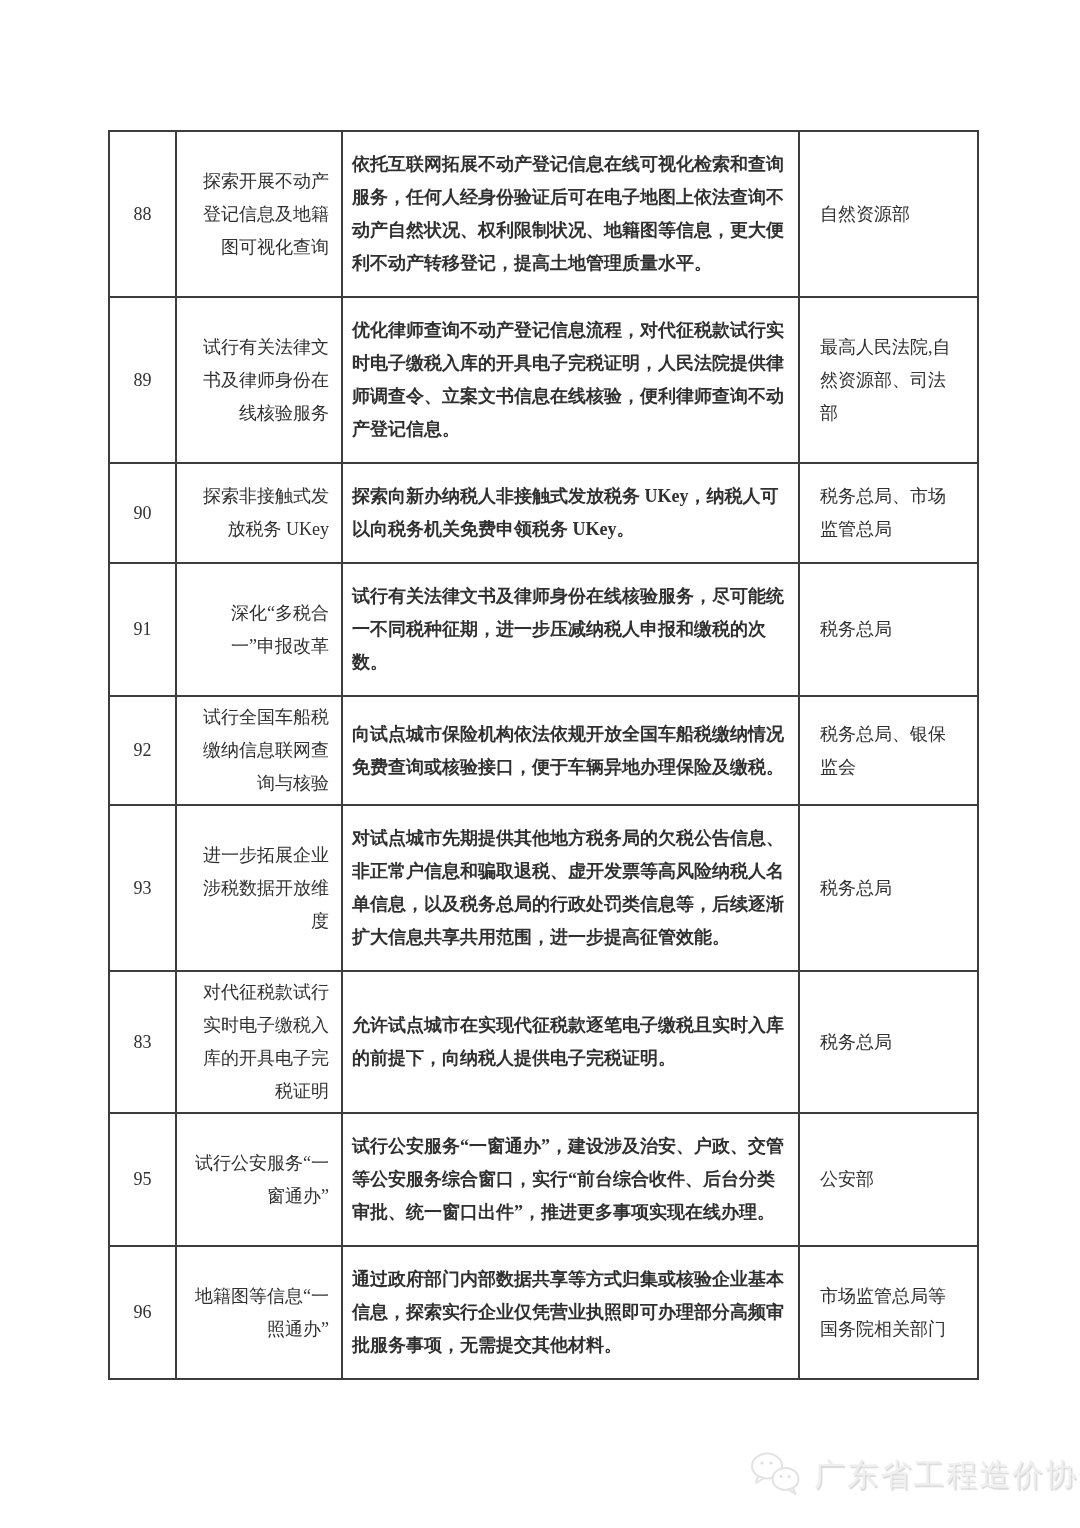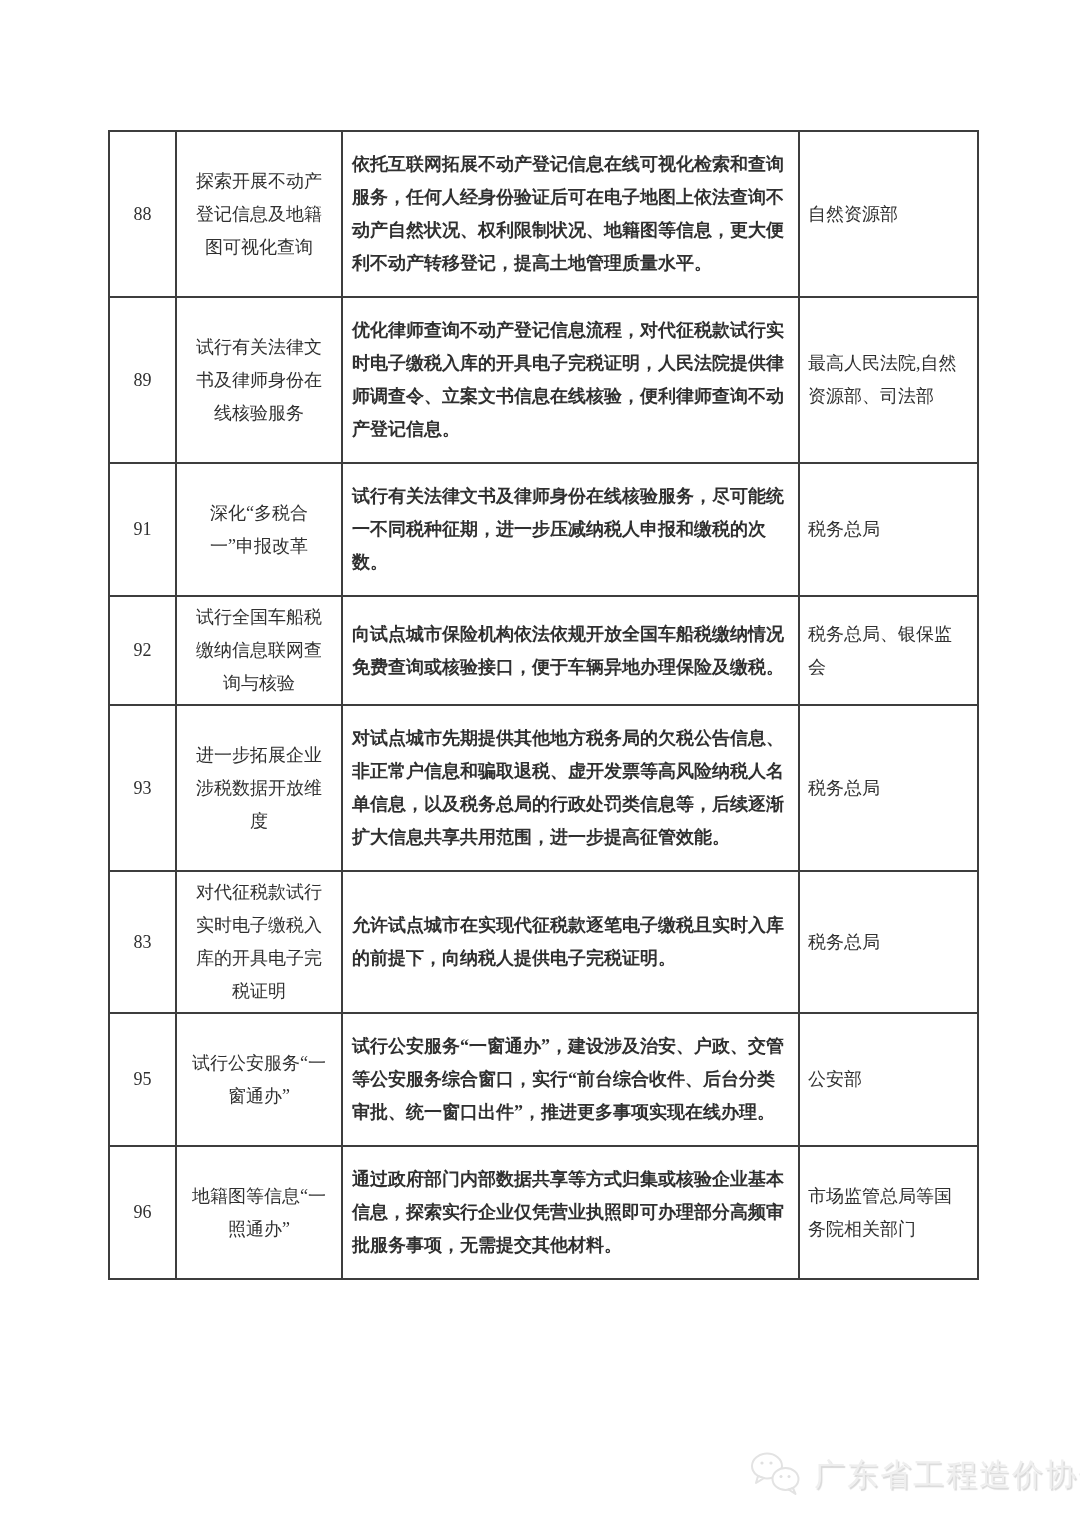--- a/index.html
+++ b/index.html
@@ -37,23 +37,23 @@
   table.task-table td {
     border: 2px solid var(--border-color);
     color: var(--text-color);
     font-size: 18px;
     line-height: 33px;
     vertical-align: middle;
     word-break: break-all;
     overflow: hidden;
   }
   td.cell-no   { text-align: center; font-size: 20px; font-family: "Liberation Serif","DejaVu Serif",serif; }
-  td.cell-title{ padding: 4px 12px; text-align: center; }
+  td.cell-title{ padding: 4px 12px; text-align: right; }
   td.cell-desc { padding: 16px 9px;  text-align: left; font-weight: bold; }
-  td.cell-dept { padding: 4px 8px;  text-align: left; }
+  td.cell-dept { padding: 4px 20px;  text-align: left; }
 
   tbody tr:nth-child(1) { height: 132px; }
   tbody tr:nth-child(2) { height: 136px; }
   tbody tr:nth-child(3) { height: 66px;  }
   tbody tr:nth-child(4) { height: 100px; }
   tbody tr:nth-child(5) { height: 100px; }
   tbody tr:nth-child(6) { height: 131px; }
   tbody tr:nth-child(7) { height: 132px; }
   tbody tr:nth-child(8) { height: 100px; }
   tbody tr:nth-child(9) { height: 99px;  }
@@ -93,20 +93,26 @@
           <td class="cell-no">88</td>
           <td class="cell-title">探索开展不动产登记信息及地籍图可视化查询</td>
           <td class="cell-desc">依托互联网拓展不动产登记信息在线可视化检索和查询服务，任何人经身份验证后可在电子地图上依法查询不动产自然状况、权利限制状况、地籍图等信息，更大便利不动产转移登记，提高土地管理质量水平。</td>
           <td class="cell-dept">自然资源部</td>
         </tr>
         <tr>
           <td class="cell-no">89</td>
           <td class="cell-title">试行有关法律文书及律师身份在线核验服务</td>
           <td class="cell-desc">优化律师查询不动产登记信息流程，对代征税款试行实时电子缴税入库的开具电子完税证明，人民法院提供律师调查令、立案文书信息在线核验，便利律师查询不动产登记信息。</td>
           <td class="cell-dept">最高人民法院,自然资源部、司法部</td>
+        </tr>
+        <tr>
+          <td class="cell-no">90</td>
+          <td class="cell-title">探索非接触式发放税务 UKey</td>
+          <td class="cell-desc">探索向新办纳税人非接触式发放税务 UKey，纳税人可以向税务机关免费申领税务 UKey。</td>
+          <td class="cell-dept">税务总局、市场监管总局</td>
         </tr>
         <tr>
           <td class="cell-no">91</td>
           <td class="cell-title">深化“多税合一”申报改革</td>
           <td class="cell-desc">试行有关法律文书及律师身份在线核验服务，尽可能统一不同税种征期，进一步压减纳税人申报和缴税的次数。</td>
           <td class="cell-dept">税务总局</td>
         </tr>
         <tr>
           <td class="cell-no">92</td>
           <td class="cell-title">试行全国车船税缴纳信息联网查询与核验</td>

